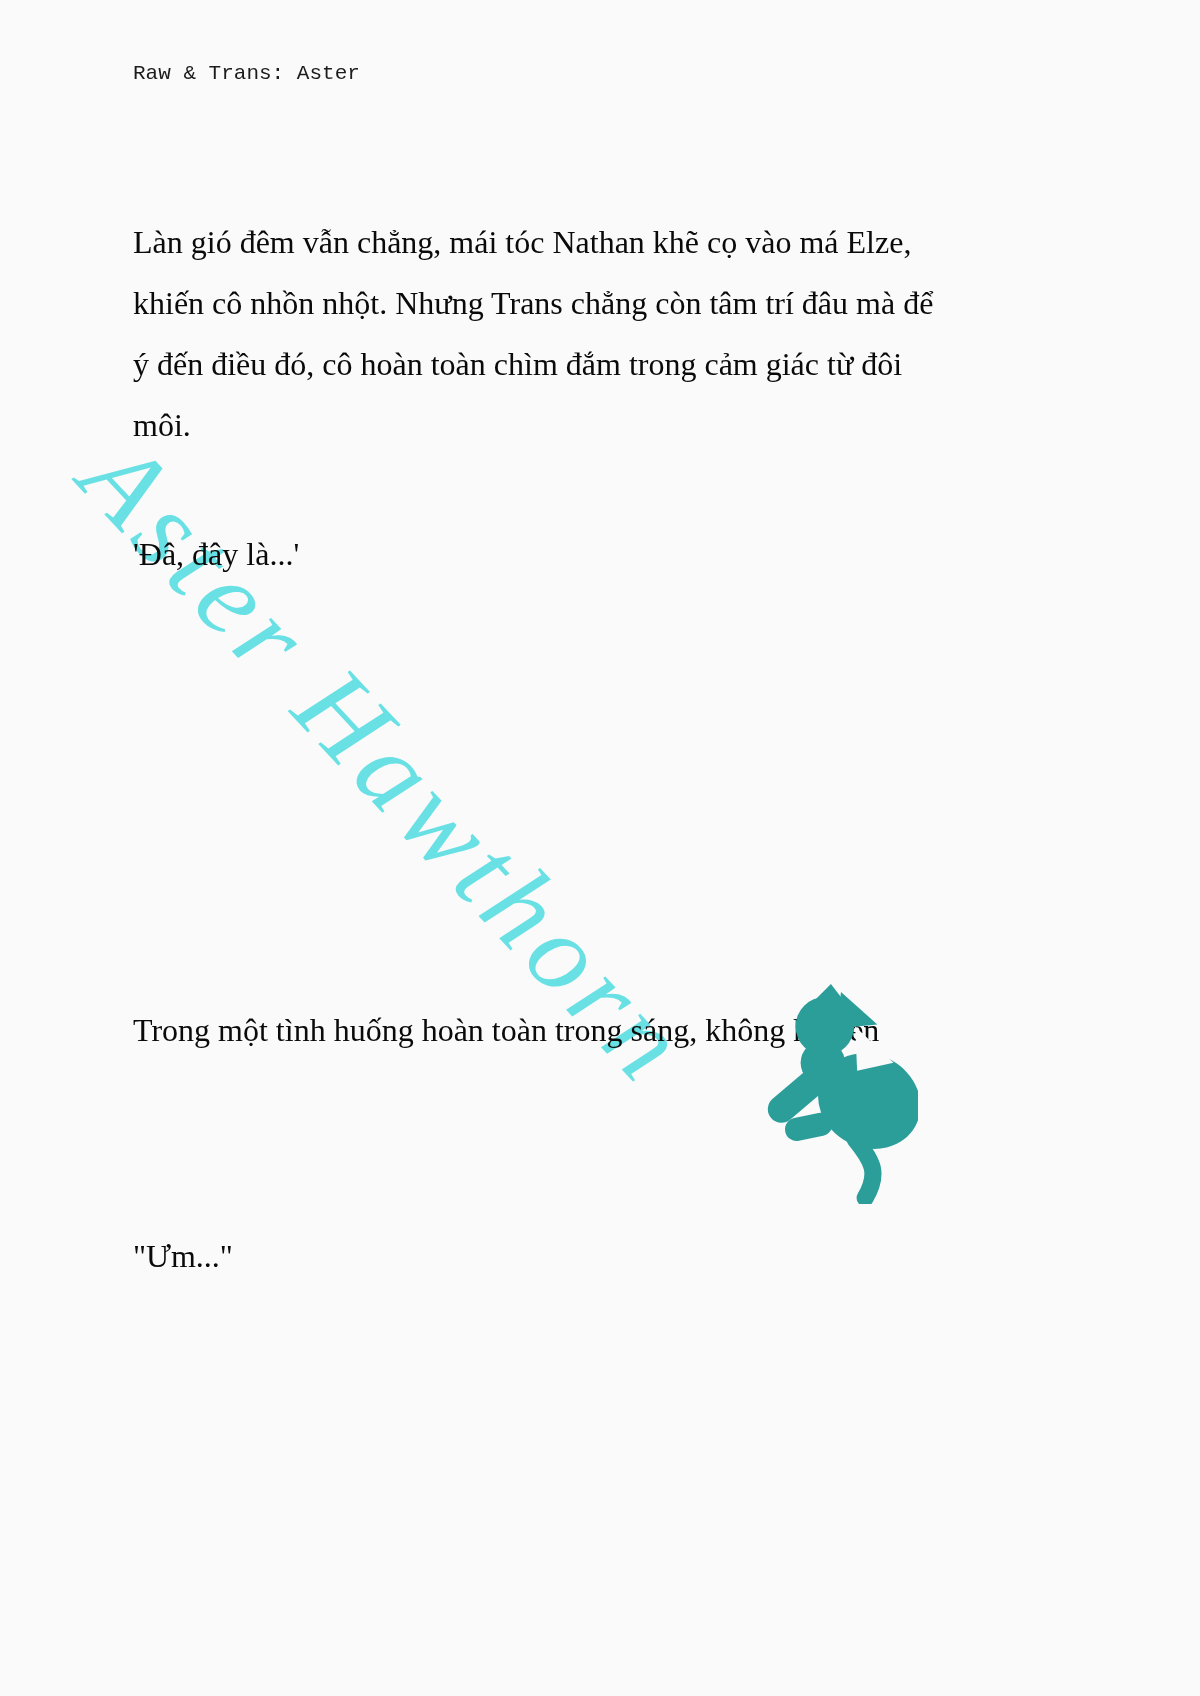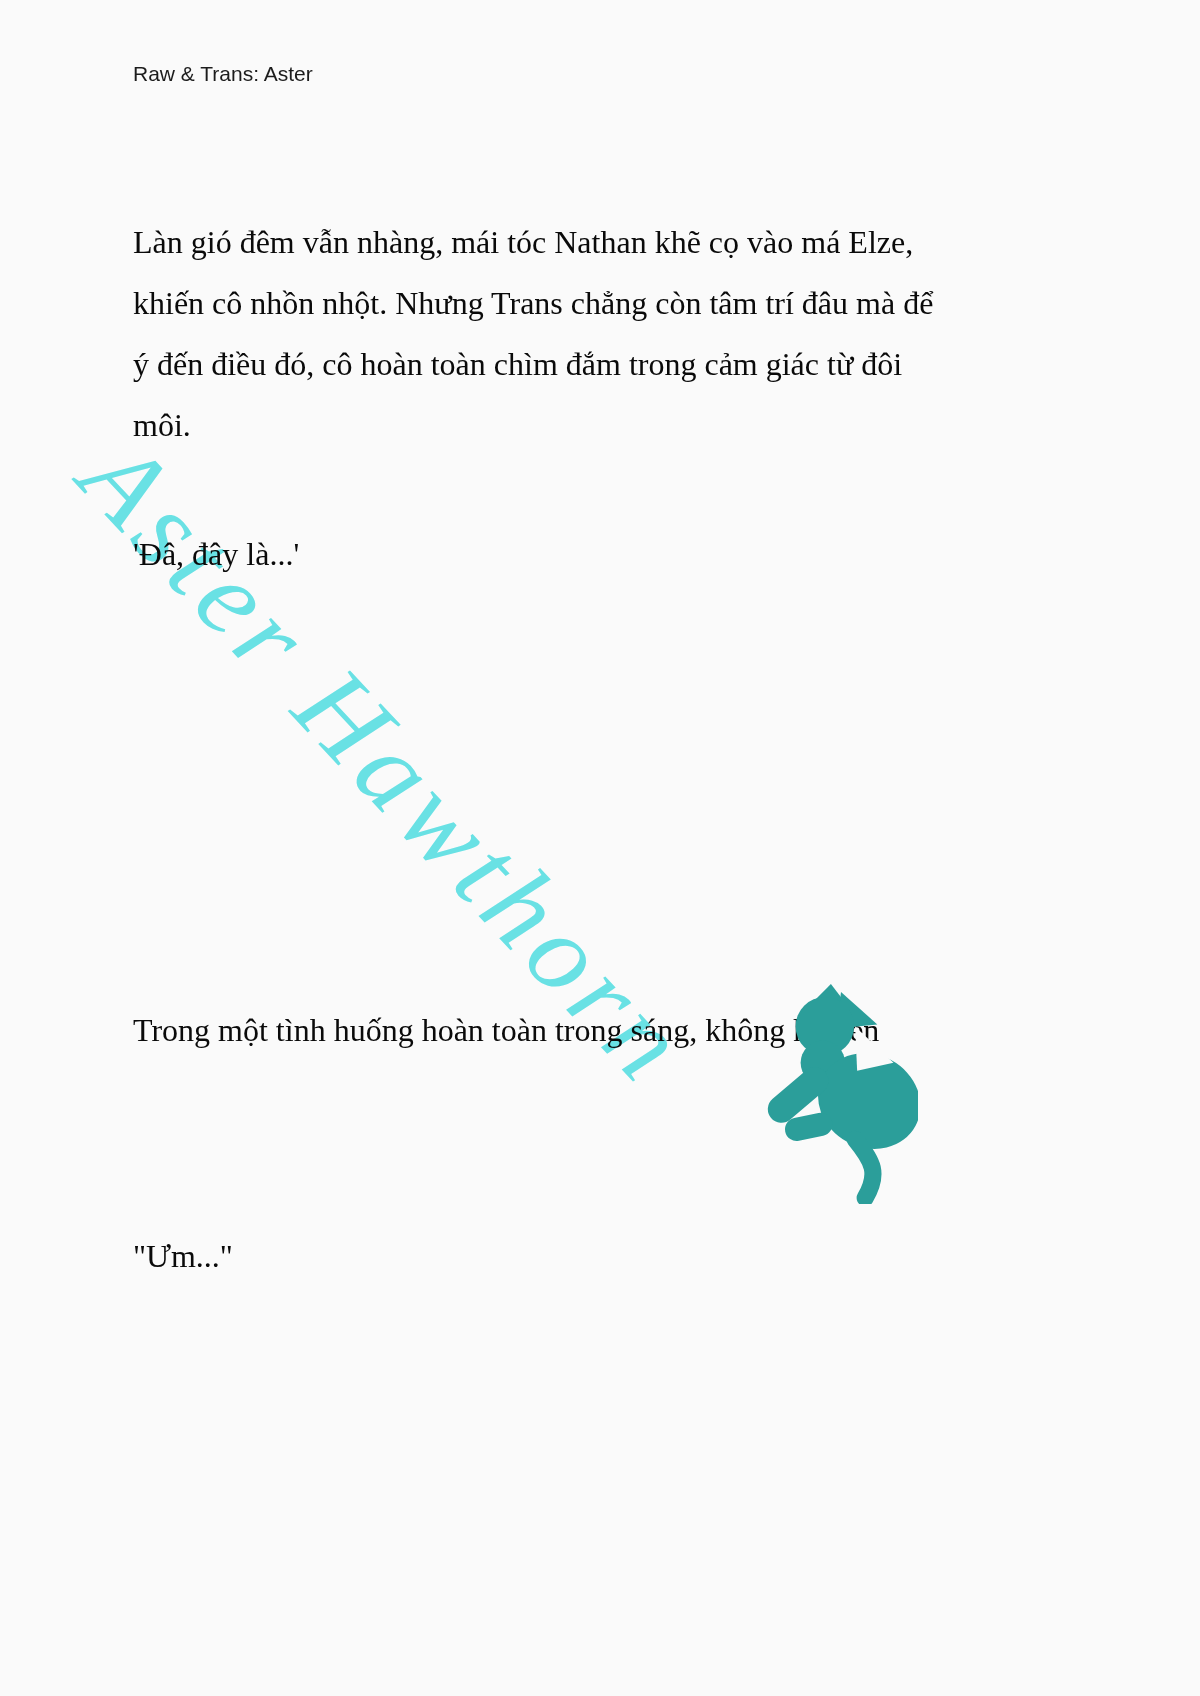--- a/index.html
+++ b/index.html
@@ -8,21 +8,21 @@
     width:1200px;height:1696px;
     margin:0 auto;
     background:var(--background,#fafafa);
     overflow:hidden;
     font-family:"Liberation Serif","DejaVu Serif",serif;
     color:var(--text,#0a0a0a);
   }
   .credits{
     position:absolute;
     left:133px;top:62px;
-    font-family:Liberation Sans, sans-serif;
+    font-family:Liberation Mono, monospace;
     font-size:21px;
     color:#1c1c1c;
     white-space:nowrap;
     z-index:3;
   }
   .watermark{
     position:absolute;
     left:150px;top:414px;
     transform:rotate(47deg);
     transform-origin:0 0;
@@ -59,21 +59,21 @@
 
 <div class="page">
 
   <div class="watermark">Aster Hawthorn</div>
 
   <div class="credits">Raw &amp; Trans: Aster</div>
 
   <div class="body-text">
 
     <div class="para" style="top:212px">
-      <div class="line">Làn gió đêm vẫn nhàng, mái tóc Nathan khẽ cọ vào má Elze,</div>
+      <div class="line">Làn gió đêm vẫn chẳng, mái tóc Nathan khẽ cọ vào má Elze,</div>
       <div class="line">khiến cô nhồn nhột. Nhưng Trans chẳng còn tâm trí đâu mà để</div>
       <div class="line">ý đến điều đó, cô hoàn toàn chìm đắm trong cảm giác từ đôi</div>
       <div class="line">môi.</div>
     </div>
 
     <div class="para" style="top:524px">
       <div class="line">'Đâ, đây là...'</div>
     </div>
 
 

